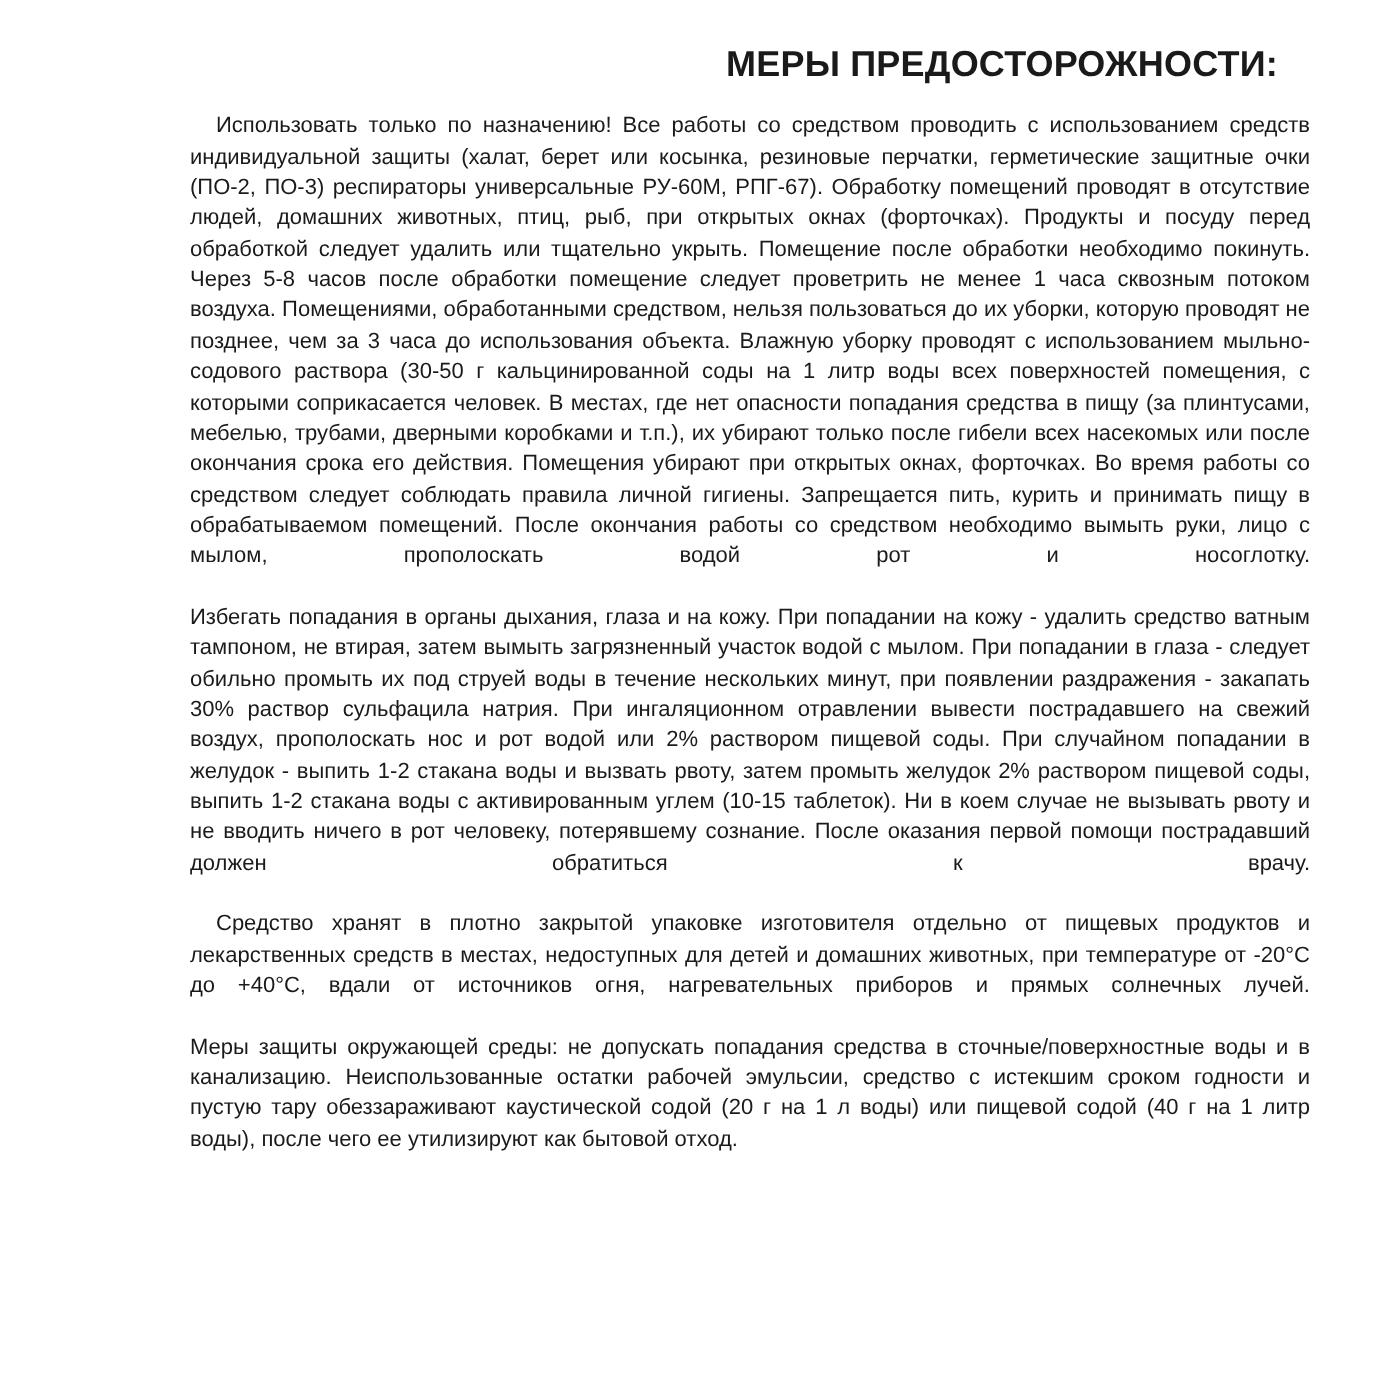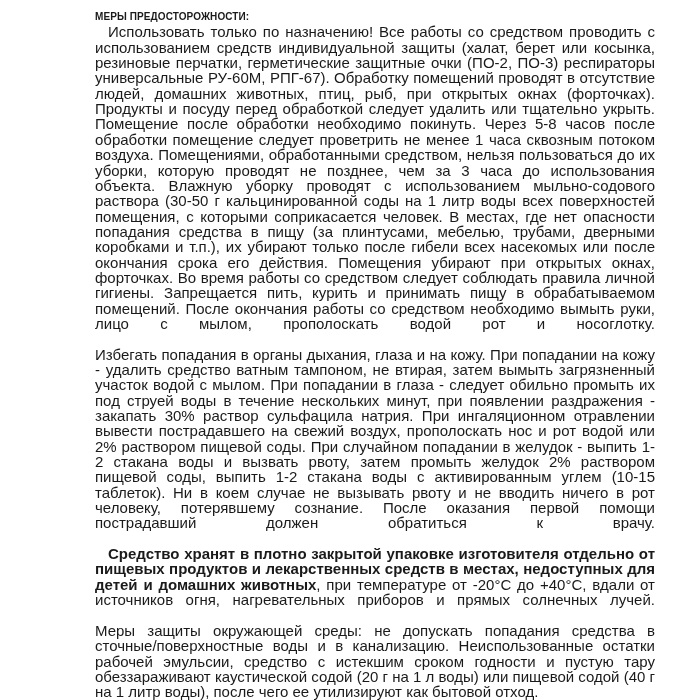--- a/index.html
+++ b/index.html
@@ -25,50 +25,50 @@
   }
 
   .doc-body {
     position: absolute;
     left: 95px;
     top: 9px;
     width: 560px;
   }
 
   .section-heading {
-    text-align: left;
+    text-align: right;
     font-weight: bold;
-    font-size: 10px;
+    font-size: 18px;
     line-height: 15.4px;
     letter-spacing: 0.1px;
-    margin: 0;
+    margin: 16px;
     padding: 0;
   }
 
   .heading-storage {
     margin-top: 1px;
   }
 
   .para {
     text-align: justify;
     text-justify: inter-word;
-    font-size: 15px;
+    font-size: 11px;
     line-height: 15.35px;
     margin: 0;
     padding: 0;
     word-spacing: 0px;
     hyphens: none;
   }
 
   .para.indent {
     text-indent: 13px;
   }
 
   .para b {
-    font-weight: bold;
+    font-weight: normal;
   }
 
   
   .para::after {
     content: "";
     display: inline-block;
     width: 100%;
   }
   .para.no-stretch::after {
     content: none;

